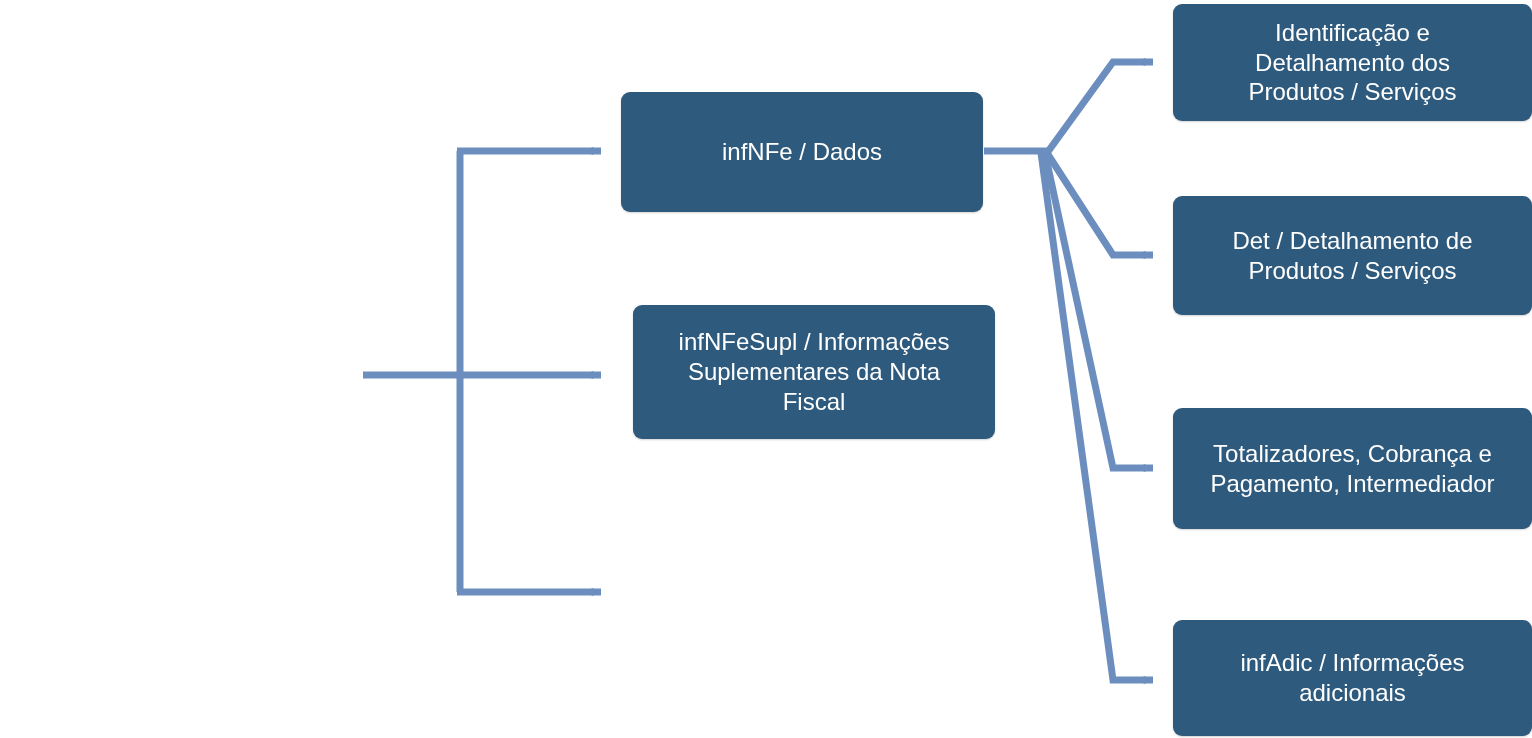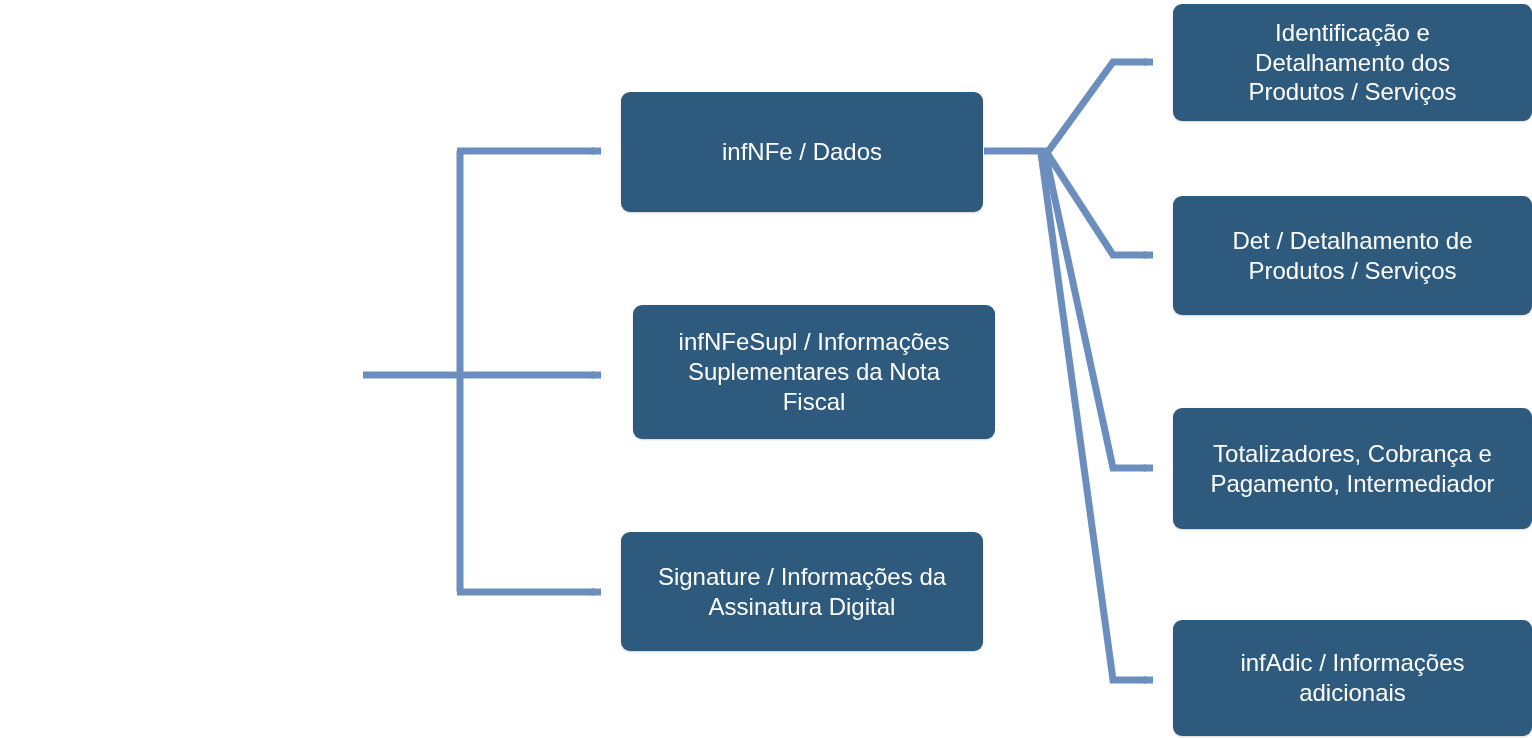--- a/index.html
+++ b/index.html
@@ -150,24 +150,20 @@
 
 
   <div class="node" id="node-infnfe">
     <span class="node-label">infNFe / Dados</span>
   </div>
   <div class="node" id="node-infnfesupl">
     <span class="node-label">infNFeSupl / Informações
 Suplementares da Nota
 Fiscal</span>
   </div>
-  <div class="node" id="node-signature">
-    <span class="node-label">Signature / Informações da
-Assinatura Digital</span>
-  </div>
 
   <div class="node" id="node-identificacao">
     <span class="node-label">Identificação e
 Detalhamento dos
 Produtos / Serviços</span>
   </div>
   <div class="node" id="node-det">
     <span class="node-label">Det / Detalhamento de
 Produtos / Serviços</span>
   </div>

